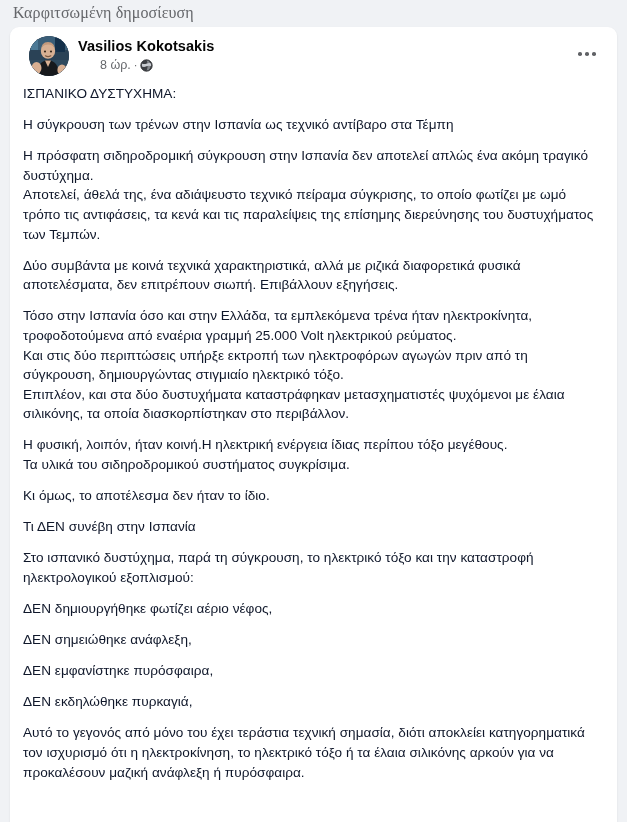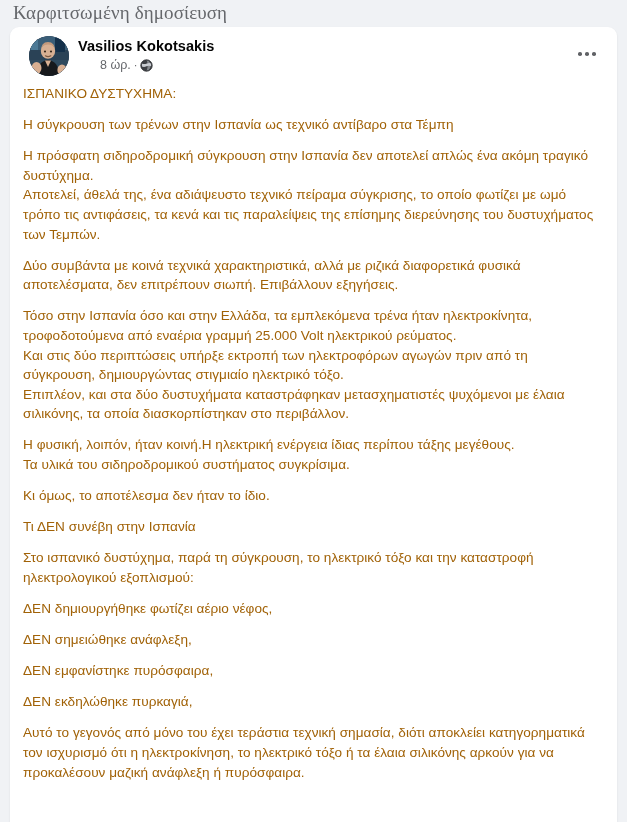--- a/index.html
+++ b/index.html
@@ -15,21 +15,21 @@
     background: #f0f2f5;
     font-family: "Liberation Sans", "DejaVu Sans", sans-serif;
     color: #050505;
     position: relative;
   }
 
   .pinned-label {
     position: absolute;
     left: 13px;
     top: 3px;
-    font-size: 19px;
+    font-size: 16px;
     line-height: 20px;
     color: #65676b;
     letter-spacing: 0.1px;
     font-family: "Liberation Serif", "DejaVu Serif", serif;
     white-space: nowrap;
   }
 
   .post-card {
     position: absolute;
     left: 10px;
@@ -124,21 +124,21 @@
     display: block;
   }
 
   .post-body {
     padding: 8px 14px 0 13px;
   }
 
   .para {
     font-size: 13.6px;
     line-height: 19.6px;
-    color: #a16207;
+    color: #0f172a;
     margin: 0 0 11.5px 0;
     letter-spacing: 0.02px;
     white-space: pre-line;
     word-wrap: break-word;
   }
   .para:first-child { margin-top: 0; }
 </style>
 </head>
 <body>
 
@@ -199,21 +199,21 @@
 
   <div class="post-body">
     <p class="para">ΙΣΠΑΝΙΚΟ ΔΥΣΤΥΧΗΜΑ:</p>
     <p class="para">Η σύγκρουση των τρένων στην Ισπανία ως τεχνικό αντίβαρο στα Τέμπη</p>
     <p class="para">Η πρόσφατη σιδηροδρομική σύγκρουση στην Ισπανία δεν αποτελεί απλώς ένα ακόμη τραγικό δυστύχημα.
  Αποτελεί, άθελά της, ένα αδιάψευστο τεχνικό πείραμα σύγκρισης, το οποίο φωτίζει με ωμό τρόπο τις αντιφάσεις, τα κενά και τις παραλείψεις της επίσημης διερεύνησης του δυστυχήματος των Τεμπών.</p>
     <p class="para">Δύο συμβάντα με κοινά τεχνικά χαρακτηριστικά, αλλά με ριζικά διαφορετικά φυσικά αποτελέσματα, δεν επιτρέπουν σιωπή. Επιβάλλουν εξηγήσεις.</p>
     <p class="para">Τόσο στην Ισπανία όσο και στην Ελλάδα, τα εμπλεκόμενα τρένα ήταν ηλεκτροκίνητα, τροφοδοτούμενα από εναέρια γραμμή 25.000 Volt ηλεκτρικού  ρεύματος.
 Και στις δύο περιπτώσεις υπήρξε εκτροπή των ηλεκτροφόρων αγωγών πριν από τη σύγκρουση, δημιουργώντας στιγμιαίο ηλεκτρικό τόξο.
 Επιπλέον, και στα δύο δυστυχήματα καταστράφηκαν μετασχηματιστές ψυχόμενοι με έλαια σιλικόνης, τα οποία διασκορπίστηκαν στο περιβάλλον.</p>
-    <p class="para">Η φυσική, λοιπόν, ήταν κοινή.Η ηλεκτρική ενέργεια ίδιας περίπου  τάξης μεγέθους.
+    <p class="para">Η φυσική, λοιπόν, ήταν κοινή.Η ηλεκτρική ενέργεια ίδιας περίπου  τόξο μεγέθους.
 Τα υλικά του σιδηροδρομικού συστήματος συγκρίσιμα.</p>
     <p class="para">Κι όμως, το αποτέλεσμα δεν ήταν το ίδιο.</p>
     <p class="para">Τι ΔΕΝ συνέβη στην Ισπανία</p>
     <p class="para">Στο ισπανικό δυστύχημα, παρά τη σύγκρουση, το ηλεκτρικό τόξο και την καταστροφή ηλεκτρολογικού εξοπλισμού:</p>
     <p class="para">ΔΕΝ δημιουργήθηκε φωτίζει αέριο νέφος,</p>
     <p class="para">ΔΕΝ  σημειώθηκε ανάφλεξη,</p>
     <p class="para">ΔΕΝ εμφανίστηκε πυρόσφαιρα,</p>
     <p class="para">ΔΕΝ εκδηλώθηκε πυρκαγιά,</p>
     <p class="para">Αυτό το γεγονός από μόνο του έχει τεράστια τεχνική σημασία, διότι αποκλείει κατηγορηματικά τον ισχυρισμό ότι η ηλεκτροκίνηση, το ηλεκτρικό τόξο ή τα έλαια σιλικόνης αρκούν για να προκαλέσουν μαζική ανάφλεξη ή πυρόσφαιρα.</p>
 

